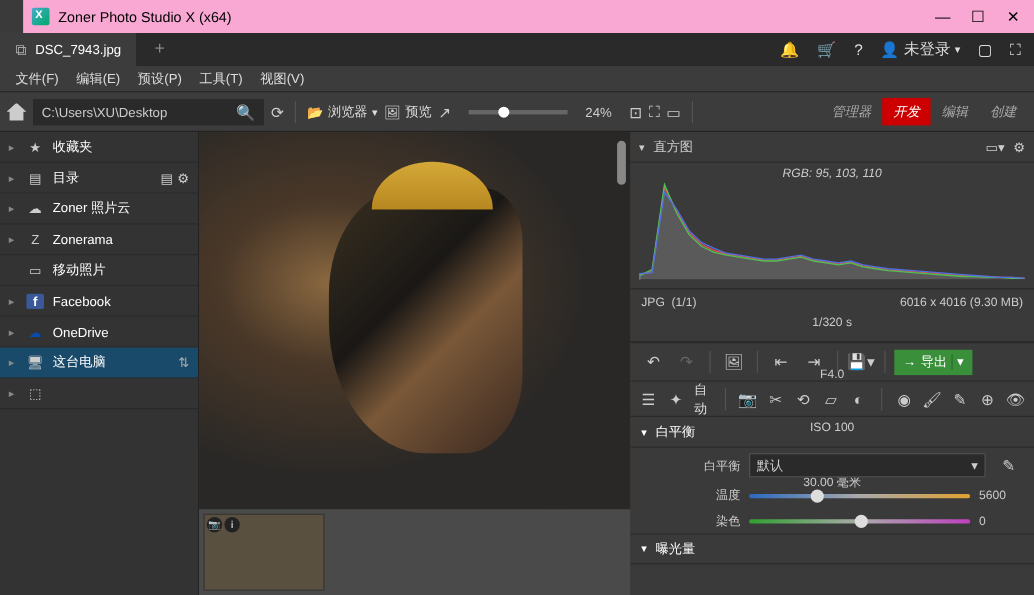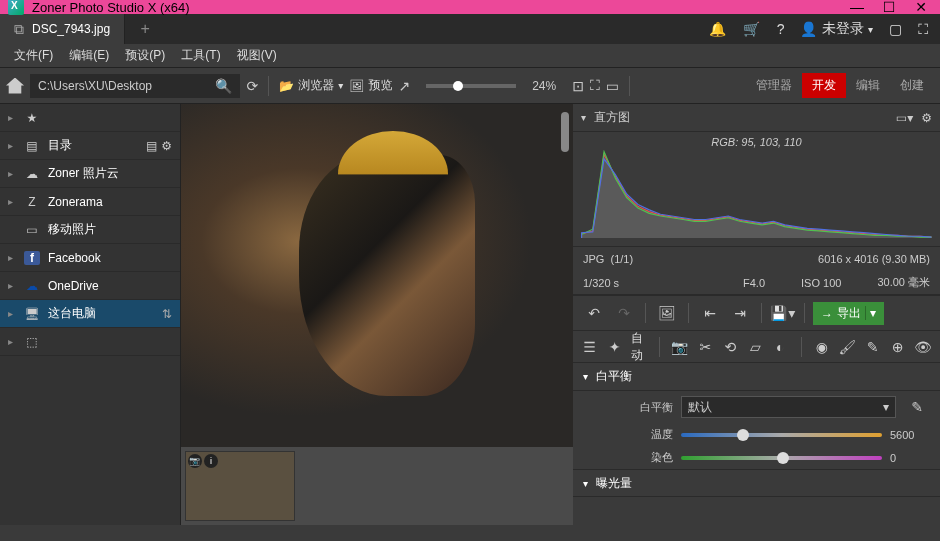--- a/index.html
+++ b/index.html
@@ -1,17 +1,17 @@
 <!DOCTYPE html>
 <html><head>
 <meta charset="utf-8">
 <style>
 * { margin: 0; padding: 0; box-sizing: border-box; font-family: "Microsoft YaHei", Arial, sans-serif; }
 body { width: 940px; height: 541px; background: #3a3a3a; color: #ccc; font-size: 12px; overflow: hidden; }
-.titlebar { height: 14px; background: #ec4899; display: flex; align-items: center; padding: 0 8px; color: #000; }
+.titlebar { height: 30px; background: #f9a8d4; display: flex; align-items: center; padding: 0 8px; color: #000; margin-left: 21px; }
 .app-icon { width: 16px; height: 16px; background: linear-gradient(135deg,#4ac,#0a6); margin-right: 8px; border-radius: 2px; position: relative; }
 .app-icon::before { content:"X"; position:absolute; font-size:10px; font-weight:bold; color:#fff; left:3px; top:1px;}
 .title { flex: 1; font-size: 13px; }
 .winbtns { display: flex; gap: 18px; margin-right: 4px; }
 .winbtn { width: 14px; height: 14px; display:flex; align-items:center; justify-content:center; cursor:pointer; font-size:14px; }
 .tabbar { height: 30px; background: #2a2a2a; display: flex; align-items: center; }
 .tab { height: 30px; background: #3c3c3c; display: flex; align-items: center; padding: 0 14px; gap: 8px; color: #fff; font-size: 12px; border-right:1px solid #222;}
 .tab-icon { font-size: 14px; color:#aaa;}
 .tab-add { width: 40px; text-align:center; color:#888; font-size:16px; cursor:pointer;}
 .tabright { margin-left:auto; display:flex; gap:16px; padding-right:12px; align-items:center;}
@@ -21,21 +21,21 @@
 .toolbar { height: 36px; background:#3c3c3c; display:flex; align-items:center; padding:0 6px; gap:6px; border-bottom:1px solid #222;}
 .home-icon { width:18px; height:16px; background:#ccc; clip-path: polygon(50% 0,100% 50%,85% 50%,85% 100%,15% 100%,15% 50%,0 50%);}
 .pathbox { flex:0 0 200px; height:24px; background:#2a2a2a; display:flex; align-items:center; padding:0 8px; color:#ccc; gap:22px;}
 .pathbox input { background:transparent; border:none; color:#ccc; flex:1; outline:none; font-size:12px;}
 .ticon { color:#ccc; cursor:pointer; font-size:14px;}
 .divider { width:1px; height:20px; background:#555; margin:0 4px;}
 .tbtn { display:flex; align-items:center; gap:4px; cursor:pointer; color:#ddd;}
 .slider { width:90px; height:4px; background:#666; position:relative; margin:0 10px;}
 .slider-knob { position:absolute; width:10px; height:10px; border-radius:50%; background:#fff; top:-3px; left:30%;}
 .modebtns { margin-left:auto; display:flex; align-items:center; gap:0;}
-.modebtn { padding:4px 10px; color:#aaa; cursor:pointer;}
+.modebtn { padding:4px 10px; color:#aaa; cursor:pointer;font-style:italic;}
 .modebtn.active { background:#c00; color:#fff;}
 .main { display:flex; height:421px;}
 .sidebar { width:181px; background:#333; border-right:1px solid #222; display:flex; flex-direction:column;}
 .side-item { height:28px; display:flex; align-items:center; padding:0 8px; gap:8px; cursor:pointer; border-bottom:1px solid #2a2a2a;}
 .side-item.selected { background:#1a4a6a;}
 .side-arrow { width:8px; color:#888; font-size:10px;}
 .side-icon { width:16px; text-align:center;}
 .side-label { flex:1; color:#fff; font-size:12px;}
 .side-extras { display:flex; gap:4px;}
 .center { flex:1; display:flex; flex-direction:column; background:#4a4a4a;}
@@ -143,20 +143,21 @@
     <div class="modebtn">编辑</div>
     <div class="modebtn">创建</div>
   </div>
 </div>
 
 <div class="main">
   <div class="sidebar" id="sidebar">
       <div class="side-item">
         <span class="side-arrow">▸</span>
     <span class="side-icon" style="">★</span>
+    <span class="side-label">收藏夹</span>
 
     </div>
       <div class="side-item">
         <span class="side-arrow">▸</span>
     <span class="side-icon" style="">▤</span>
     <span class="side-label">目录</span>
     <span class="side-extras">
           <span>▤</span>
           <span>⚙</span>
         </span>
@@ -236,21 +237,21 @@
           <path d="M0,88 L0,83.6 L11.29032258064516,80.66666666666667 L22.58064516129032,4.986666666666679 L33.87096774193548,26.400000000000006 L45.16129032258064,45.760000000000005 L56.45161290322581,56.32 L67.74193548387096,61.6 L79.03225806451613,65.12 L90.32258064516128,66.88 L101.61290322580646,68.64 L112.90322580645162,70.4 L124.19354838709678,70.4 L135.48387096774192,68.64 L146.7741935483871,66.88 L158.06451612903226,70.4 L169.35483870967744,72.16 L180.64516129032256,73.92 L191.93548387096772,72.16 L203.22580645161293,75.68 L214.51612903225808,77.44 L225.80645161290323,79.2 L237.09677419354838,80.08 L248.38709677419357,80.96 L259.6774193548387,81.84 L270.96774193548384,82.72 L282.258064516129,83.6 L293.5483870967742,84.48 L304.83870967741933,85.06666666666666 L316.1290322580645,85.65333333333334 L327.41935483870964,86.24 L338.7096774193549,86.53333333333333 L350,87.12 L350,88 Z" fill="#5a5a5a"></path>
           <path d="M0,88 L0,83.6 L11.29032258064516,80.96 L22.58064516129032,4.400000000000006 L33.87096774193548,26.400000000000006 L45.16129032258064,45.760000000000005 L56.45161290322581,56.32 L67.74193548387096,61.6 L79.03225806451613,65.12 L90.32258064516128,66.88 L101.61290322580646,68.64 L112.90322580645162,70.4 L124.19354838709678,70.4 L135.48387096774192,68.64 L146.7741935483871,66.88 L158.06451612903226,70.4 L169.35483870967744,72.16 L180.64516129032256,73.92 L191.93548387096772,72.16 L203.22580645161293,75.68 L214.51612903225808,77.44 L225.80645161290323,79.2 L237.09677419354838,80.08 L248.38709677419357,80.96 L259.6774193548387,81.84 L270.96774193548384,82.72 L282.258064516129,83.6 L293.5483870967742,84.48 L304.83870967741933,85.36 L316.1290322580645,85.36 L327.41935483870964,86.24 L338.7096774193549,86.24 L350,87.12" stroke="#e05050" fill="none" stroke-width="1.2"></path>
           <path d="M0,88 L0,84.48 L11.29032258064516,79.2 L22.58064516129032,1.7600000000000051 L33.87096774193548,28.159999999999997 L45.16129032258064,47.519999999999996 L56.45161290322581,58.08 L67.74193548387096,63.36 L79.03225806451613,66 L90.32258064516128,67.75999999999999 L101.61290322580646,69.52 L112.90322580645162,71.28 L124.19354838709678,71.28 L135.48387096774192,69.52 L146.7741935483871,67.75999999999999 L158.06451612903226,71.28 L169.35483870967744,73.03999999999999 L180.64516129032256,74.8 L191.93548387096772,73.03999999999999 L203.22580645161293,76.56 L214.51612903225808,78.32 L225.80645161290323,80.08 L237.09677419354838,80.96 L248.38709677419357,81.84 L259.6774193548387,82.72 L270.96774193548384,83.6 L282.258064516129,84.48 L293.5483870967742,85.36 L304.83870967741933,85.36 L316.1290322580645,86.24 L327.41935483870964,86.24 L338.7096774193549,87.12 L350,87.12" stroke="#50c050" fill="none" stroke-width="1.2"></path>
           <path d="M0,88 L0,82.72 L11.29032258064516,81.84 L22.58064516129032,8.799999999999997 L33.87096774193548,24.64 L45.16129032258064,44 L56.45161290322581,54.56 L67.74193548387096,59.84 L79.03225806451613,64.24 L90.32258064516128,66 L101.61290322580646,67.75999999999999 L112.90322580645162,69.52 L124.19354838709678,69.52 L135.48387096774192,67.75999999999999 L146.7741935483871,66 L158.06451612903226,69.52 L169.35483870967744,71.28 L180.64516129032256,73.03999999999999 L191.93548387096772,71.28 L203.22580645161293,74.8 L214.51612903225808,76.56 L225.80645161290323,78.32 L237.09677419354838,79.2 L248.38709677419357,80.08 L259.6774193548387,80.96 L270.96774193548384,81.84 L282.258064516129,82.72 L293.5483870967742,83.6 L304.83870967741933,84.48 L316.1290322580645,85.36 L327.41935483870964,86.24 L338.7096774193549,86.24 L350,87.12" stroke="#5070e0" fill="none" stroke-width="1.2"></path>
         </svg>
     </div>
     <div class="info-row">
       <span><span>JPG</span>&nbsp;&nbsp;<span>(1/1)</span></span>
       <span>6016 x 4016 (9.30 MB)</span>
     </div>
-    <div class="info-row" style="border-bottom:1px solid #2a2a2a;">
+    <div class="info-row" style="border-bottom:1px solid #2a2a2a;flex-direction:column;">
       <span>1/320 s</span>
       <span>F4.0</span>
       <span>ISO 100</span>
       <span>30.00 毫米</span>
     </div>
     <div class="action-row">
       <div class="abtn">↶</div>
       <div class="abtn" style="color:#666;">↷</div>
       <div class="divider"></div>
       <div class="abtn">🖼</div>

